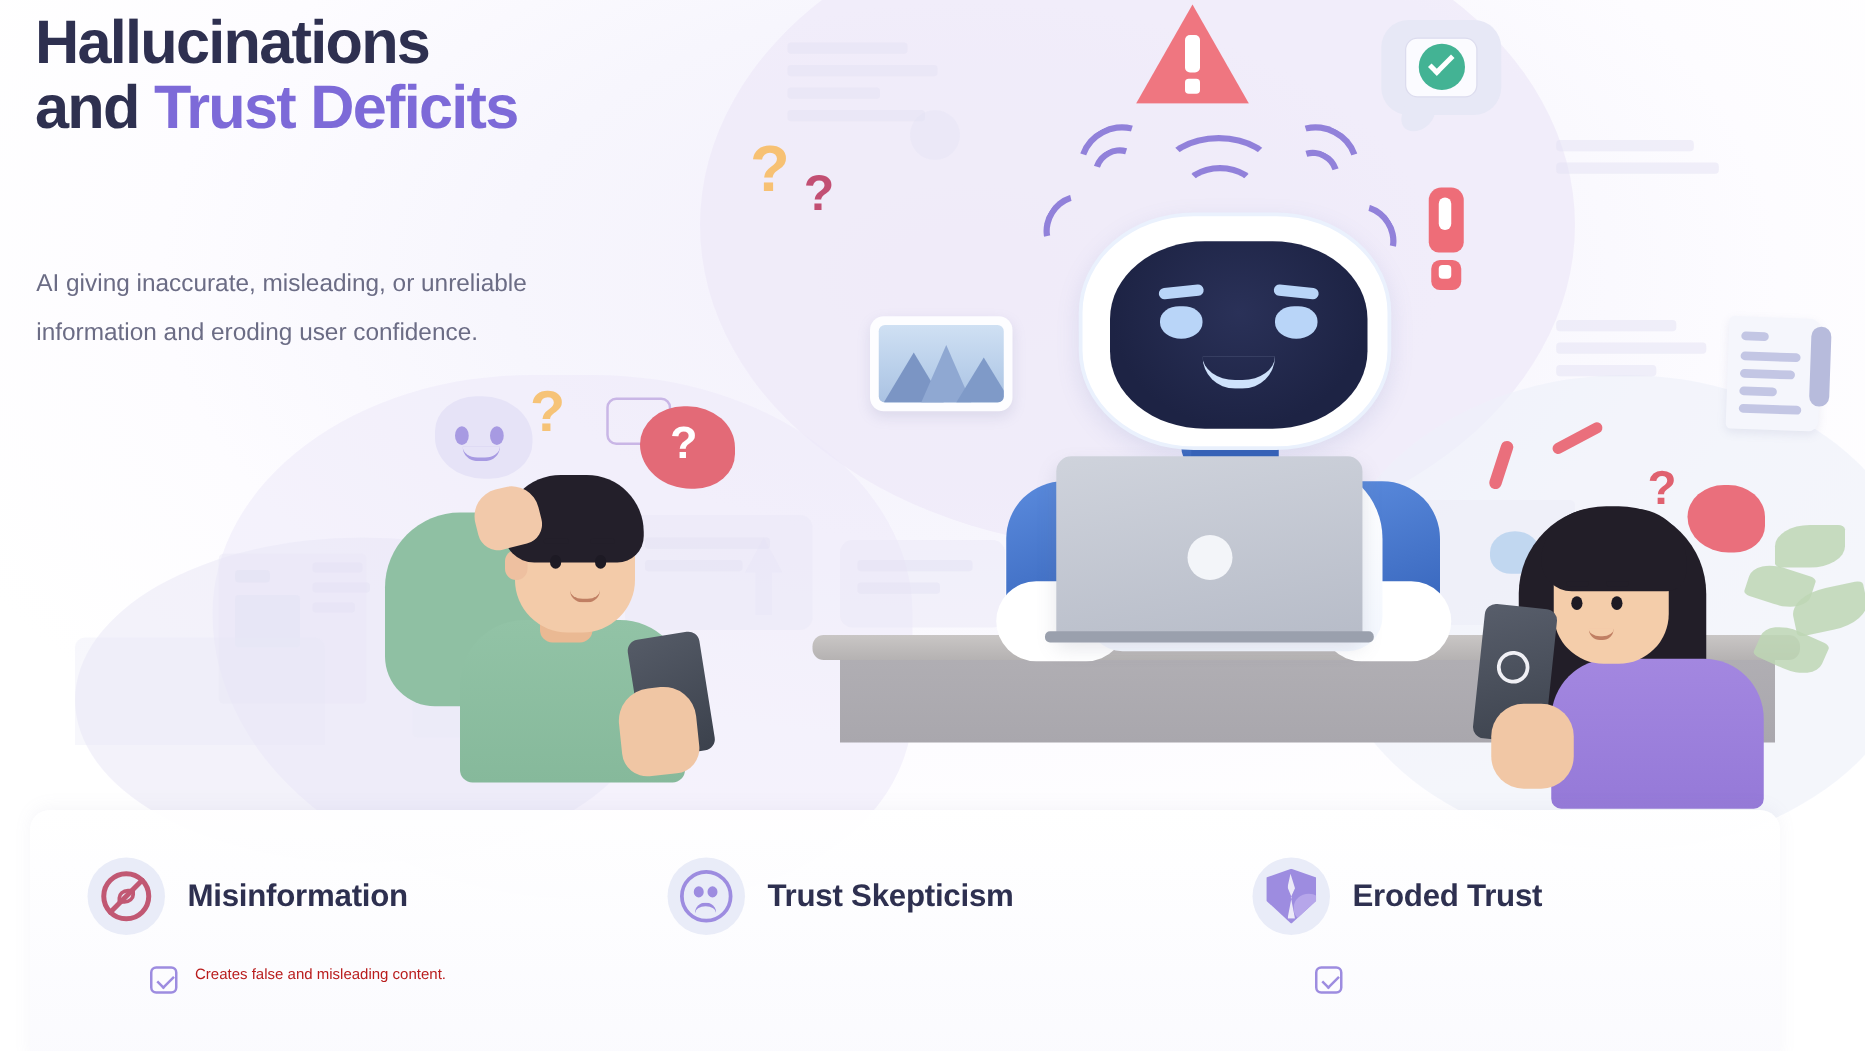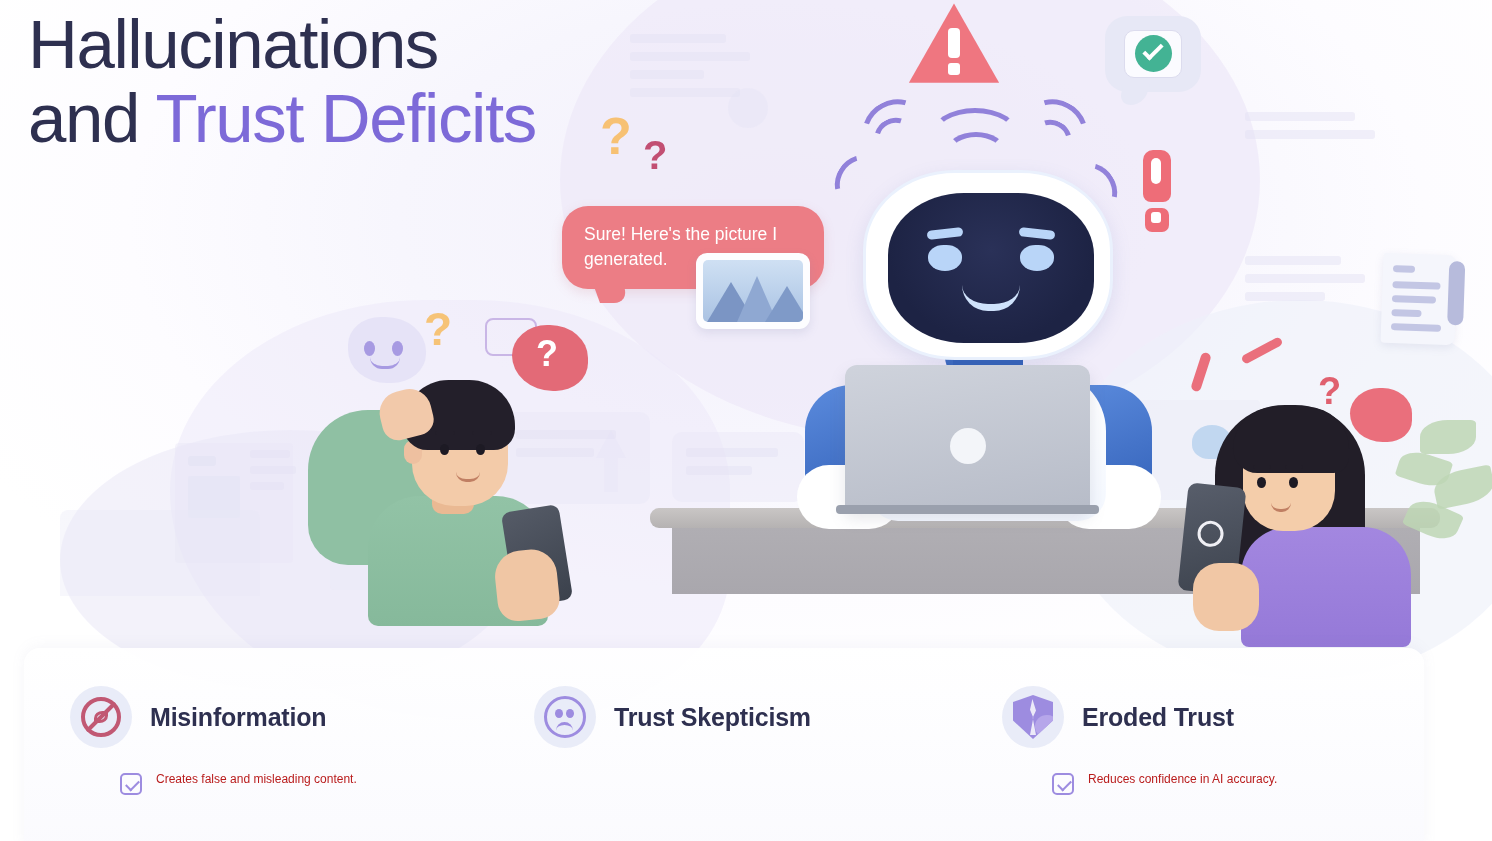--- a/index.html
+++ b/index.html
@@ -22,21 +22,21 @@
   .blob-b { left:170px; top:300px; width:560px; height:420px; background:#eeeafa; opacity:.55; border-radius:50% 50% 40% 60%; }
   .blob-c { left:1060px; top:300px; width:480px; height:380px; background:#eef1fa; opacity:.6; }
   .blob-d { left:60px; top:430px; width:460px; height:260px; background:#e9e7f7; opacity:.5; }
 
   
   .art { position:absolute; background:#e3e2f4; opacity:.5; border-radius:3px; }
   .art-soft { position:absolute; background:#e8e7f6; opacity:.45; border-radius:4px; }
 
   
   .headline { position:absolute; left:28px; top:8px; width:620px; }
-  .headline h1 { font-size:69px; line-height:1.07; font-weight:400; letter-spacing:-1.4px; color:#2e3050; }
+  .headline h1 { font-size:49px; line-height:1.07; font-weight:700; letter-spacing:-1.4px; color:#2e3050; }
   .headline h1 .accent { color:#7d6ad8; }
   .subtitle { position:absolute; left:29px; top:208px; width:400px;
     font-size:19.5px; line-height:1.98; color:#6b6c85; font-weight:400; }
 
   
   .qm { position:absolute; font-weight:800; line-height:1; }
   .qm-orange { left:600px; top:110px; font-size:52px; color:#f7c173; }
   .qm-crimson { left:643px; top:135px; font-size:40px; color:#c24f73; }
 
   
@@ -269,20 +269,21 @@
   <div class="art-soft" style="left:330px;top:470px;width:58px;height:120px;opacity:.3;"></div>
 
   <div class="headline">
     <h1>
       <span>Hallucinations</span><br>
       <span>and </span><span class="accent">Trust Deficits</span>
     </h1>
   </div>
   <div class="qm qm-orange">?</div>
   <div class="qm qm-crimson">?</div>
+  <div class="subtitle">AI giving inaccurate, misleading, or unreliable information and eroding user confidence.</div>
 
   <div class="warn-tri-soft"></div>
   <div class="warn-bang"></div>
   <div class="warn-dot"></div>
 
   <div class="check-bubble"></div>
   <div class="check-card"></div>
   <div class="check-circ"></div>
   <div class="check-mark"></div>
 
@@ -322,21 +323,20 @@
         <div class="r-eye r"></div>
         <div class="r-mouth"></div>
       </div>
     </div>
   </div>
   <div class="laptop">
       <div class="laptop-dot"></div>
     </div>
   <div class="laptop-base"></div>
 
-  <div class="bubble bubble-left">Sure! Here's the picture I generated.</div>
   <div class="thumb">
     <div class="thumb-inner">
       <div class="mtn mtn1"></div>
         <div class="mtn mtn2"></div>
         <div class="mtn mtn3"></div>
     </div>
   </div>
   <div class="doc">
     <div class="doc-roll"></div>
     <div class="doc-line" style="top:12px;width:22px;"></div>
@@ -439,18 +439,17 @@
         <div class="ic-circle">
           <div class="shield">
               <div class="shield-crack"></div>
               <div class="shield-chip"></div>
             </div>
         </div>
         <div class="card-title">Eroded Trust</div>
       </div>
       <div class="card-body">
         <div class="chk"></div>
-        <div class="card-desc">Reduces confidence in AI accuracy.</div>
       </div>
     </div>
 
   </div>
 </div>
 
 </body></html>

